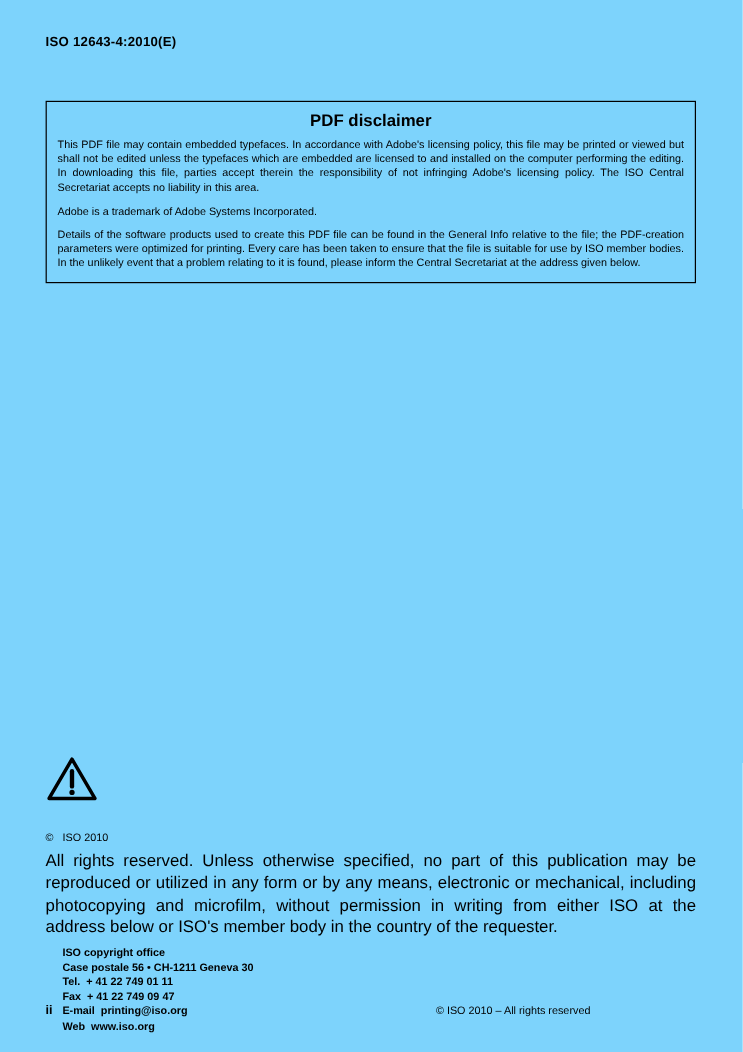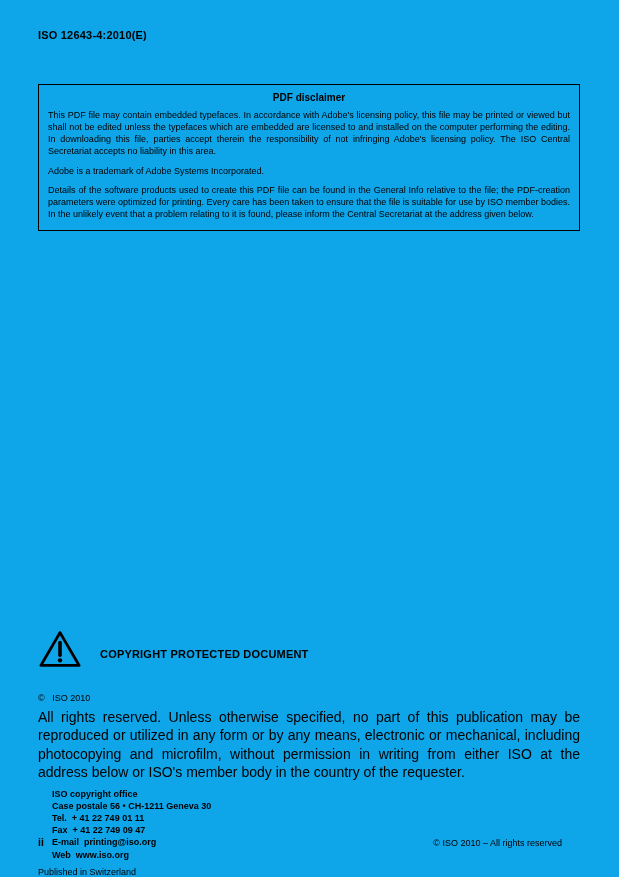--- a/index.html
+++ b/index.html
@@ -1,21 +1,21 @@
 <!DOCTYPE html>
 <html><head>
 <meta charset="utf-8">
 <style>
   * { margin: 0; padding: 0; box-sizing: border-box; }
   html, body { background: #ffffff; }
   .page {
     position: relative;
     width: 619px;
     height: 877px;
-    background: #0ea5e9;
+    background: #7dd3fc;
     font-family: "Liberation Sans", sans-serif;
     color: #000000;
     overflow: hidden;
   }
   .doc-header {
     position: absolute;
     top: 29px;
     left: 38px;
     font-size: 11px;
     font-weight: bold;
@@ -25,21 +25,21 @@
     position: absolute;
     top: 84px;
     left: 38px;
     width: 542px;
     border: 1px solid #000000;
     padding: 7px 9px 9px 9px;
   }
   .disclaimer-title {
     text-align: center;
     font-weight: bold;
-    font-size: 10px;
+    font-size: 14px;
     margin-bottom: 7px;
   }
   .disclaimer-box p {
     font-size: 9px;
     line-height: 1.32;
     text-align: justify;
     margin-bottom: 8px;
   }
   .disclaimer-box p:last-child { margin-bottom: 0; }
 
@@ -80,21 +80,21 @@
   }
   .address-line { white-space: pre-wrap; font-weight: bold; }
   .published-line {
     font-size: 9px;
     margin-top: 6px;
   }
   .page-footer {
     position: absolute;
     top: 836px;
     left: 38px;
-    width: 524px;
+    width: 454px;
     display: flex;
     justify-content: space-between;
     align-items: baseline;
   }
   .footer-page-num { font-weight: bold; font-size: 10.5px; }
   .footer-copyright { font-size: 9px; }
 </style>
 </head>
 <body>
 
@@ -109,37 +109,35 @@
     <p>Details of the software products used to create this PDF file can be found in the General Info relative to the file; the PDF-creation parameters were optimized for printing. Every care has been taken to ensure that the file is suitable for use by ISO member bodies. In the unlikely event that a problem relating to it is found, please inform the Central Secretariat at the address given below.</p>
   </div>
 
   <div class="copyright-section">
     <div class="copyright-head">
       <svg class="warning-icon" width="44" height="40" viewBox="0 0 48 44" aria-hidden="true">
         <path d="M24 4 L45 40 L3 40 Z" fill="none" stroke="#000000" stroke-width="3.2" stroke-linejoin="round"></path>
         <path d="M24 15 L24 29" stroke="#000000" stroke-width="4" stroke-linecap="round"></path>
         <circle cx="24" cy="34.5" r="2.4" fill="#000000"></circle>
       </svg>
-      <span class="copyright-heading">COPYRIGHT PROTECTED DOCUMENT</span>
     </div>
 
     <div class="copyright-line">©   ISO 2010</div>
 
     <p class="rights-text">All rights reserved. Unless otherwise specified, no part of this publication may be reproduced or utilized in any form or by any means, electronic or mechanical, including photocopying and microfilm, without permission in writing from either ISO at the address below or ISO's member body in the country of the requester.</p>
 
     <div class="address-block">
       <div class="address-line">ISO copyright office</div>
       <div class="address-line">Case postale 56 • CH-1211 Geneva 30</div>
       <div class="address-line">Tel.  + 41 22 749 01 11</div>
       <div class="address-line">Fax  + 41 22 749 09 47</div>
       <div class="address-line">E-mail  printing@iso.org</div>
       <div class="address-line">Web  www.iso.org</div>
     </div>
 
-    <div class="published-line">Published in Switzerland</div>
   </div>
 
   <div class="page-footer">
     <span class="footer-page-num">ii</span>
     <span class="footer-copyright">© ISO 2010 – All rights reserved</span>
   </div>
 
 </div>
 
 </body></html>

